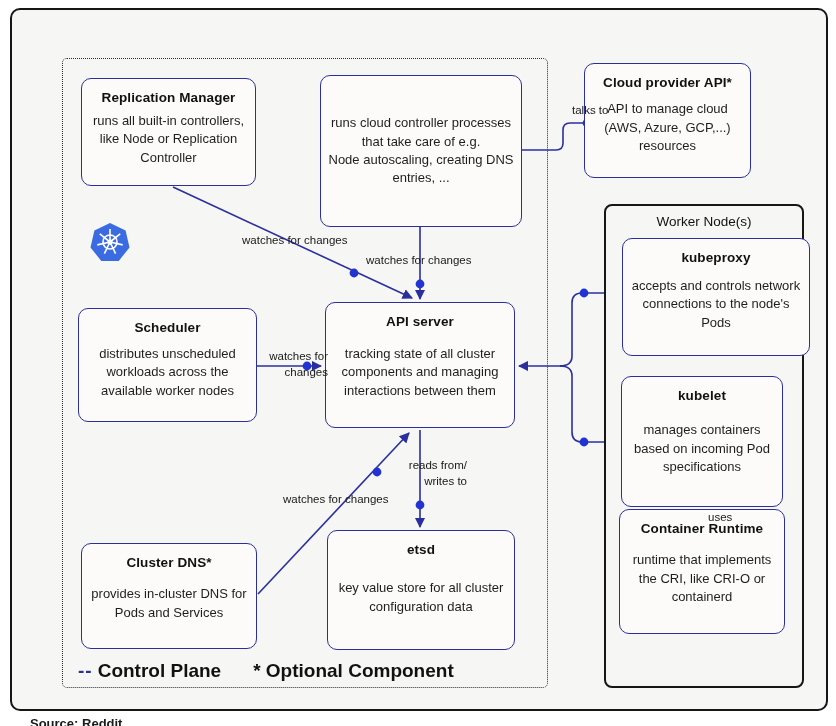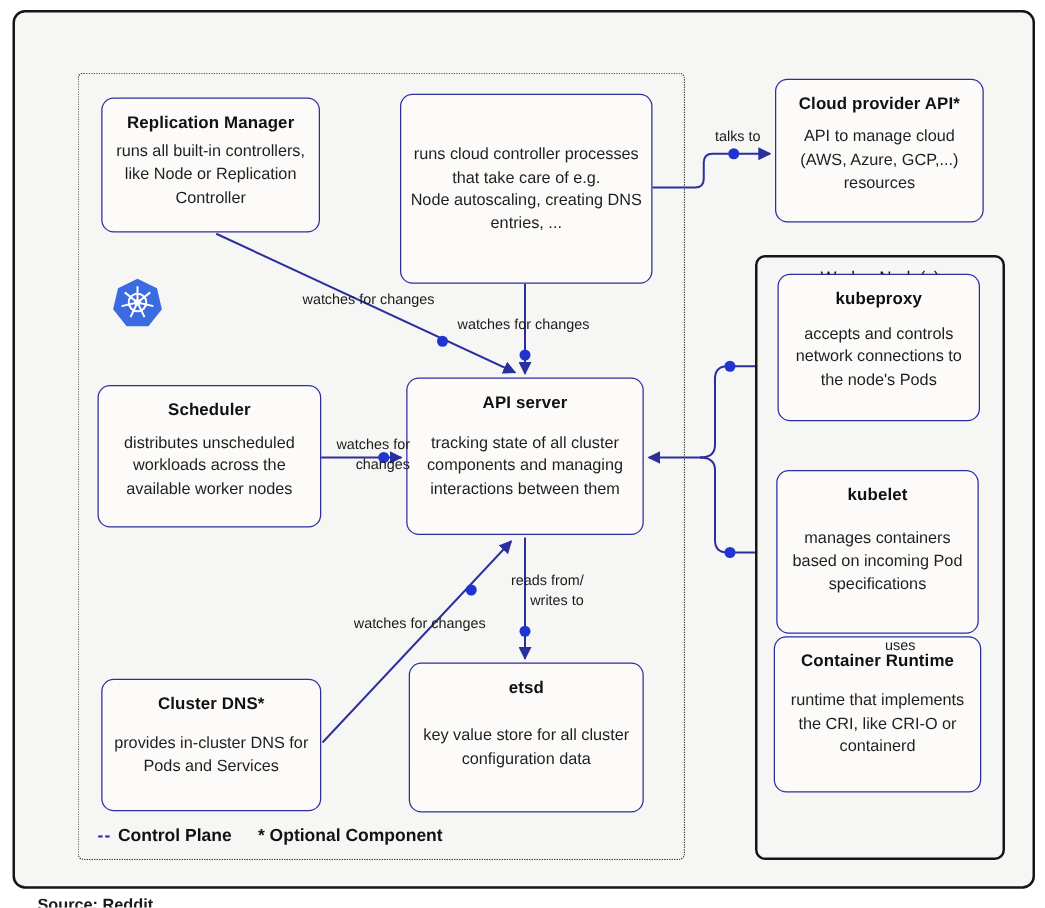--- a/index.html
+++ b/index.html
@@ -19,37 +19,37 @@
   .wn-title{position:absolute;left:0;right:0;top:8px;text-align:center;
     font-weight:normal;font-size:13.5px;color:#111}
   .box{position:absolute;background:#fcfbf9;border:1.8px solid var(--box-border);
     border-radius:10px;display:flex;flex-direction:column;align-items:center;
     padding:11px 6px;box-shadow:0 0 0 0.5px rgba(255,255,255,.5) inset}
   .box-title{font-weight:bold;font-size:13.5px;color:#111;letter-spacing:.1px}
   .box-body{font-size:13px;line-height:1.42;text-align:center;color:#1e1e1e;
     margin:auto 0;white-space:pre-line}
   #cm{left:81px;top:78px;width:175px;height:108px}
   #ccm{left:320px;top:75px;width:202px;height:152px}
-  #cpapi{left:620px;top:63px;width:167px;height:115px}
+  #cpapi{left:584px;top:63px;width:167px;height:115px}
   #sched{left:78px;top:308px;width:179px;height:114px}
   #api{left:325px;top:302px;width:190px;height:126px}
   #etsd{left:327px;top:530px;width:188px;height:120px}
   #cdns{left:81px;top:543px;width:176px;height:106px}
-  #kproxy{left:622px;top:219px;width:162px;height:118px}
+  #kproxy{left:622px;top:238px;width:188px;height:118px}
   #kubelet{left:621px;top:376px;width:162px;height:131px}
   #cruntime{left:619px;top:509px;width:166px;height:125px}
   svg.wires{position:absolute;left:0;top:0;width:836px;height:726px;pointer-events:none}
   .edge{stroke:var(--line);stroke-width:1.6;fill:none}
   .dot{fill:var(--dot)}
   .arrowhead{fill:var(--line)}
   .edge-label{position:absolute;font-size:11.5px;font-weight:500;color:#191919;
     white-space:pre-line;line-height:1.35}
   .edge-label.center{text-align:right}
-  .legend{position:absolute;left:78px;top:660px;display:flex;gap:21px;
-    font-weight:bold;font-size:14px;color:#111}
+  .legend{position:absolute;left:78px;top:660px;display:flex;gap:32px;
+    font-weight:bold;font-size:19px;color:#111}
   .legend .dashes{color:var(--line);margin-right:5px;letter-spacing:1px}
   .k8s-logo{position:absolute;left:88px;top:220px;width:44px;height:44px}
   .source-note{position:absolute;left:30px;top:716px;font-weight:bold;
     font-size:13px;color:#1a1a1a}
 </style>
 </head>
 <body>
 
 <div class="stage">
 

